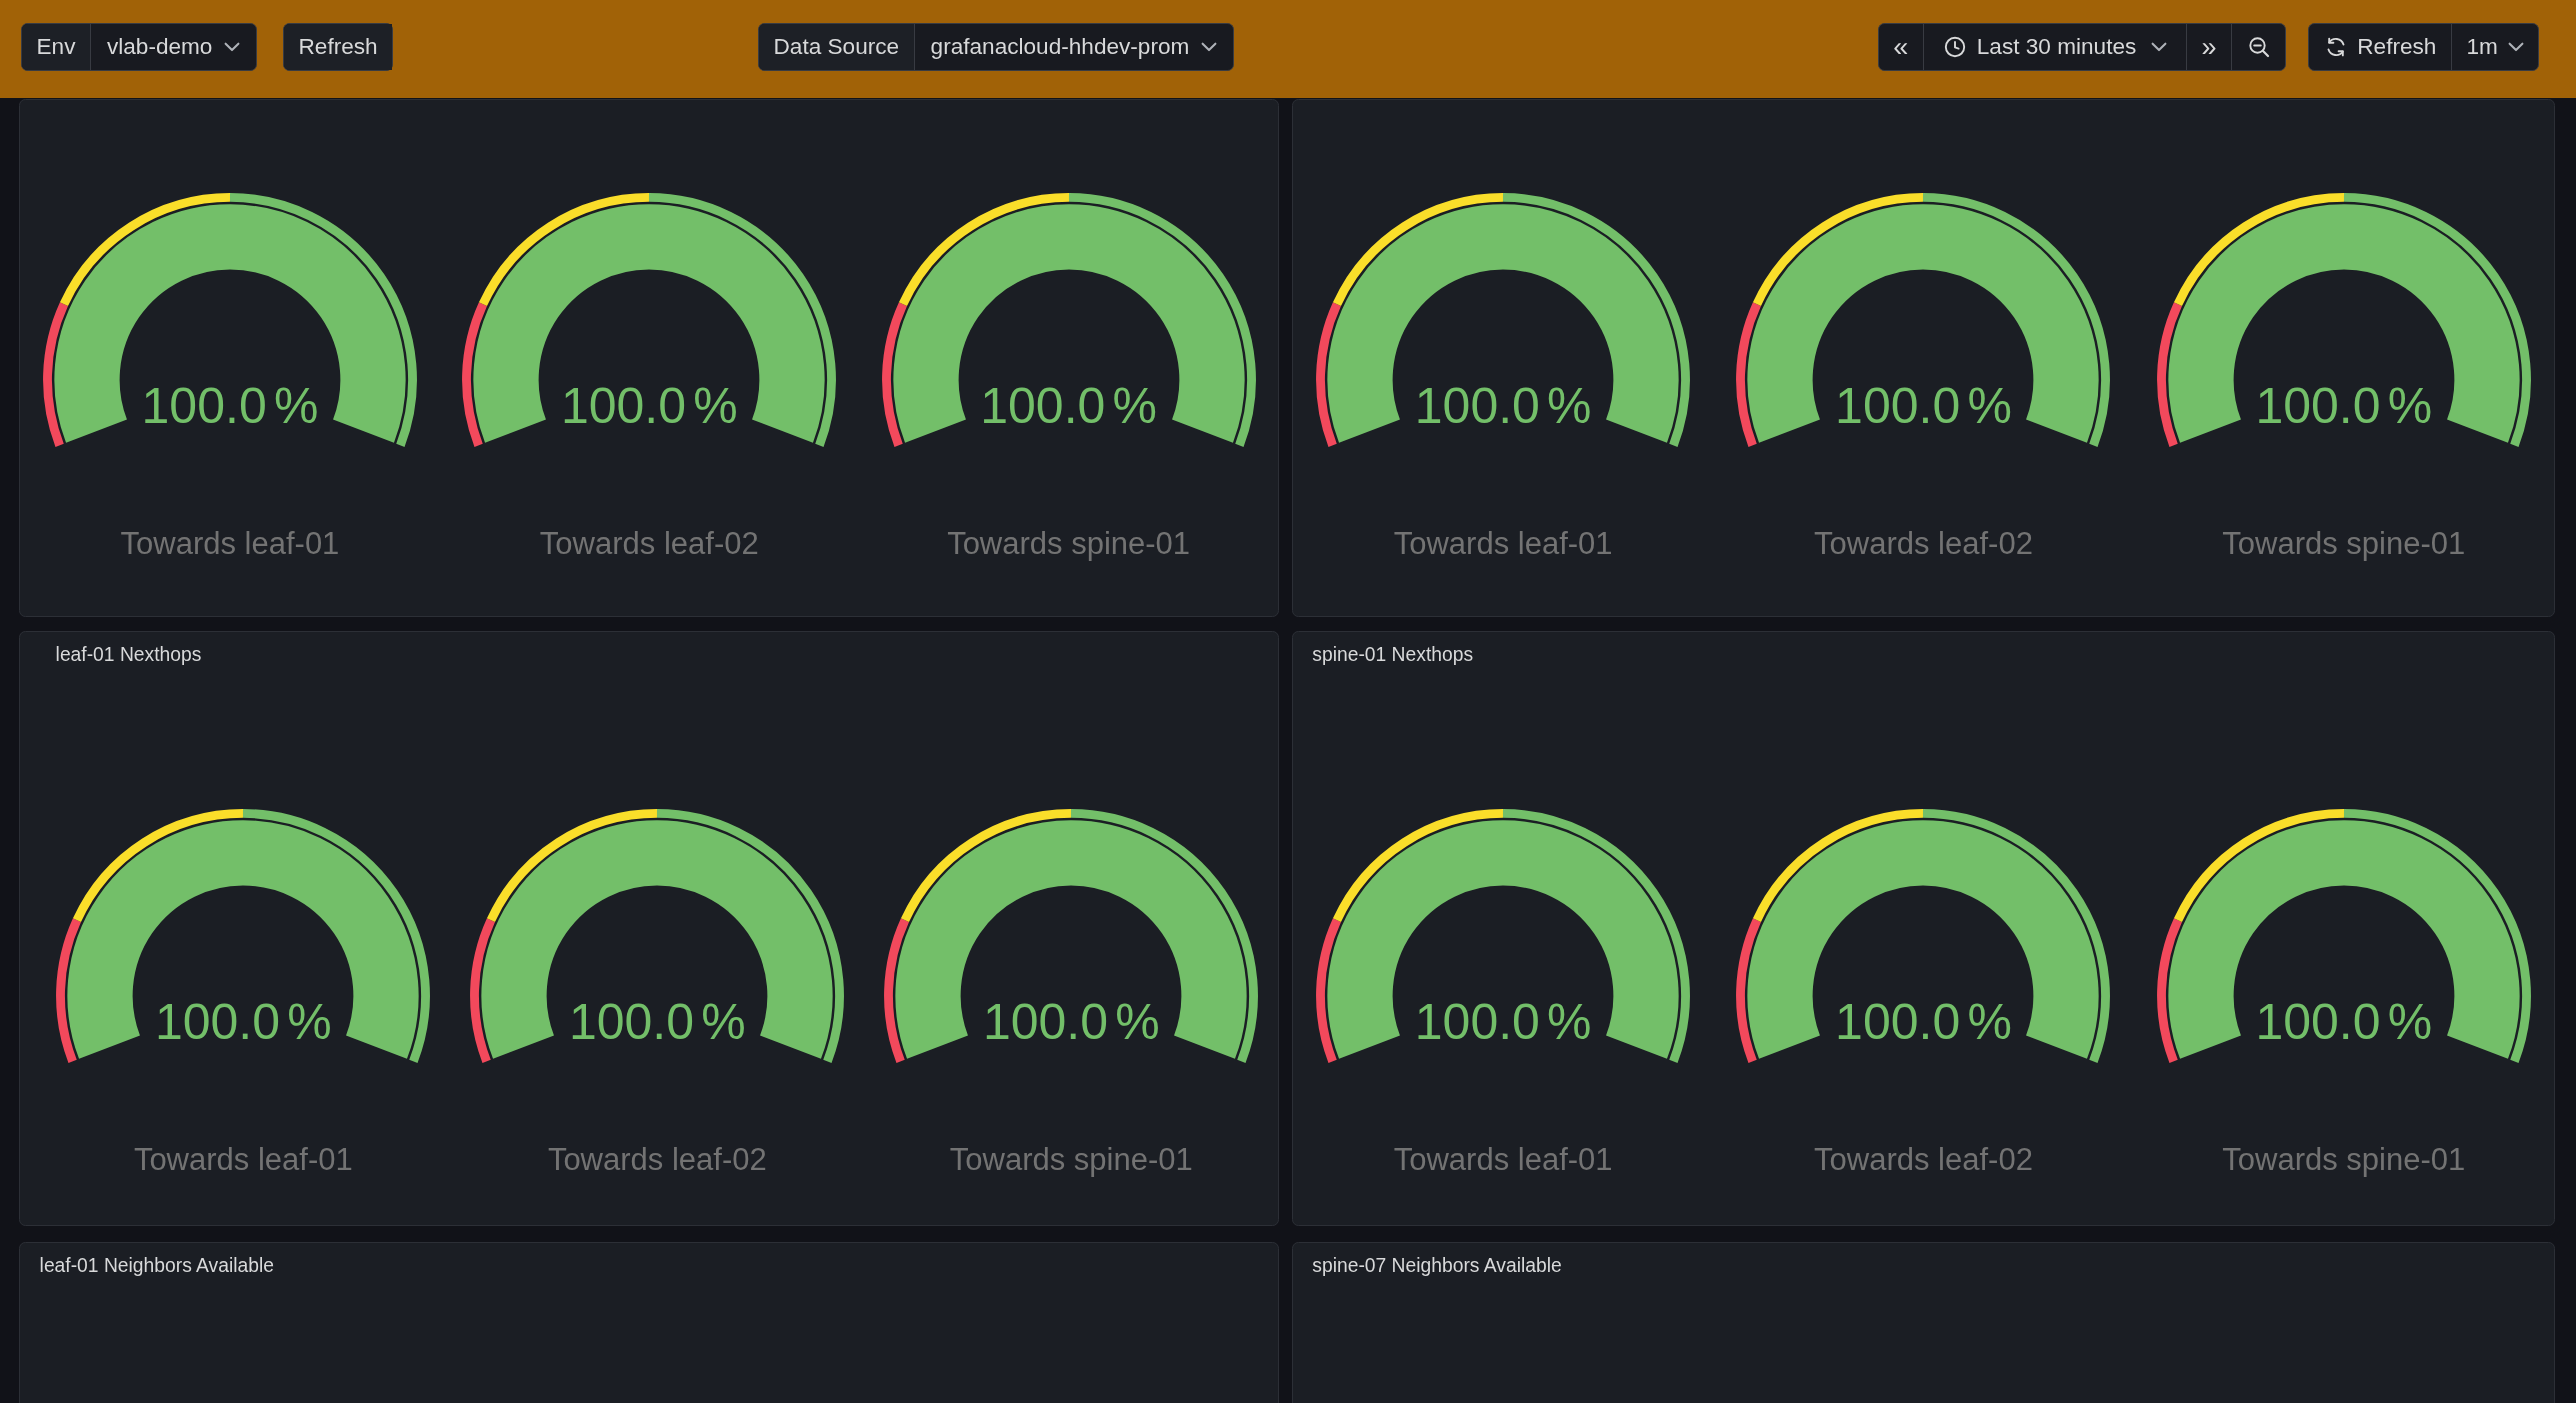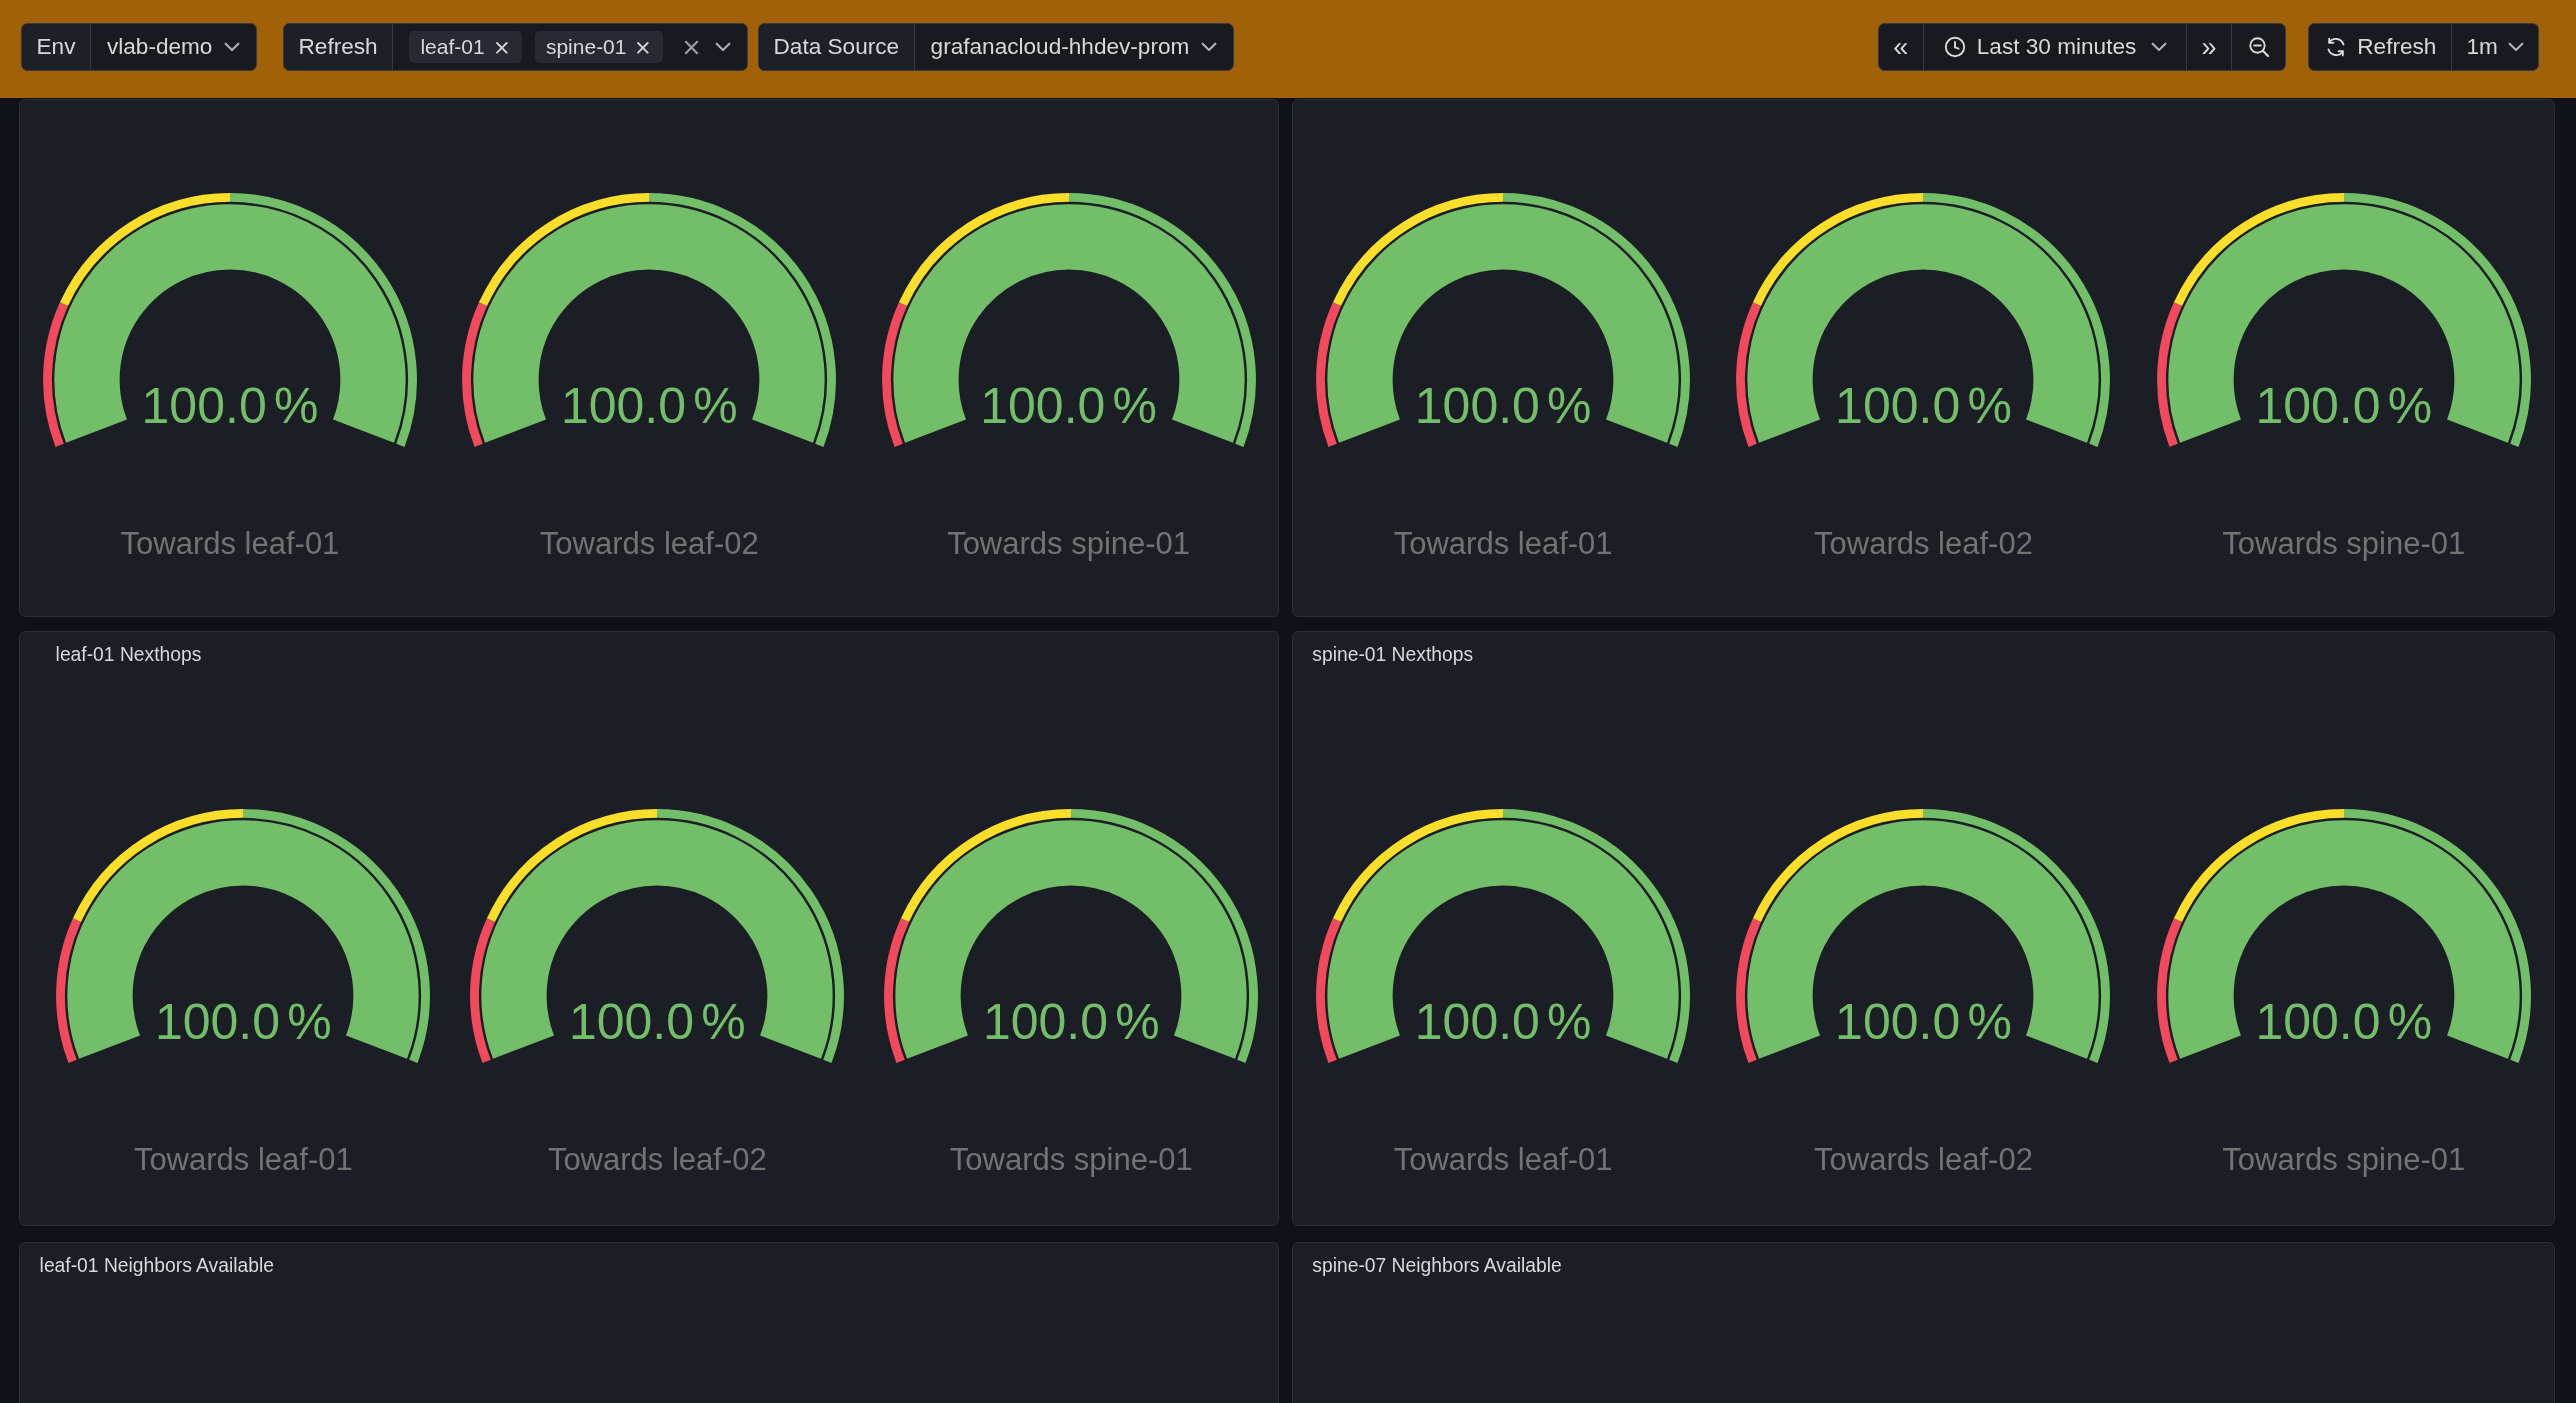--- a/index.html
+++ b/index.html
@@ -91,48 +91,20 @@
             <path d="M2 2 L10 10 L18 2" fill="none" stroke="#aeb2b8" stroke-width="2.6" stroke-linecap="round" stroke-linejoin="round"></path>
           </svg>
       </span>
     </div>
   </div>
 
   <div class="ctrl ctrl-switch">
     <div class="seg lbl">
       <span>Refresh</span>
     </div>
-    <div class="seg" style="gap:13px;">
-      <span class="tag">
-        <span>leaf-01</span>
-        <span class="x-glyph">
-          <svg width="17.7" height="17.7" viewBox="0 0 22 22">
-              <path d="M5 5 L17 17 M17 5 L5 17" stroke="#d0d3d8" stroke-width="2.4" stroke-linecap="round"></path>
-            </svg>
-        </span>
-      </span>
-      <span class="tag">
-        <span>spine-01</span>
-        <span class="x-glyph">
-          <svg width="17.7" height="17.7" viewBox="0 0 22 22">
-              <path d="M5 5 L17 17 M17 5 L5 17" stroke="#d0d3d8" stroke-width="2.4" stroke-linecap="round"></path>
-            </svg>
-        </span>
-      </span>
-      <span class="x-glyph" style="margin-left:4.8px;">
-        <svg width="21" height="21" viewBox="0 0 26 26">
-            <path d="M6 6 L20 20 M20 6 L6 20" stroke="#9da1a7" stroke-width="2.6" stroke-linecap="round"></path>
-          </svg>
-      </span>
-      <span class="chev">
-        <svg width="16" height="10.5" viewBox="0 0 20 13">
-            <path d="M2 2 L10 10 L18 2" fill="none" stroke="#aeb2b8" stroke-width="2.6" stroke-linecap="round" stroke-linejoin="round"></path>
-          </svg>
-      </span>
-    </div>
   </div>
 
   <div class="ctrl ctrl-ds">
     <div class="seg lbl">
       <span>Data Source</span>
     </div>
     <div class="seg">
       <span>grafanacloud-hhdev-prom</span>
       <span class="chev">
         <svg width="16" height="10.5" viewBox="0 0 20 13">

